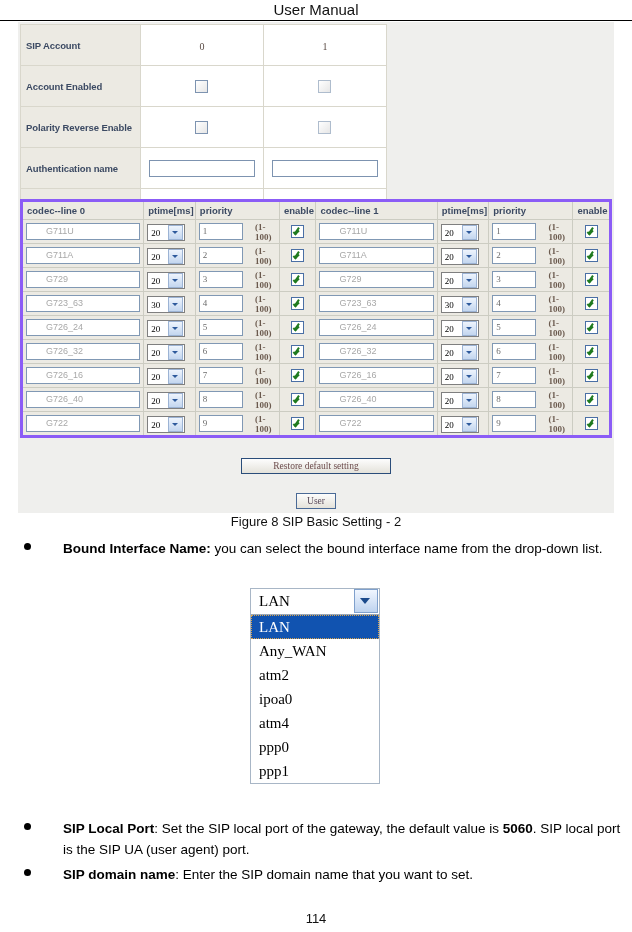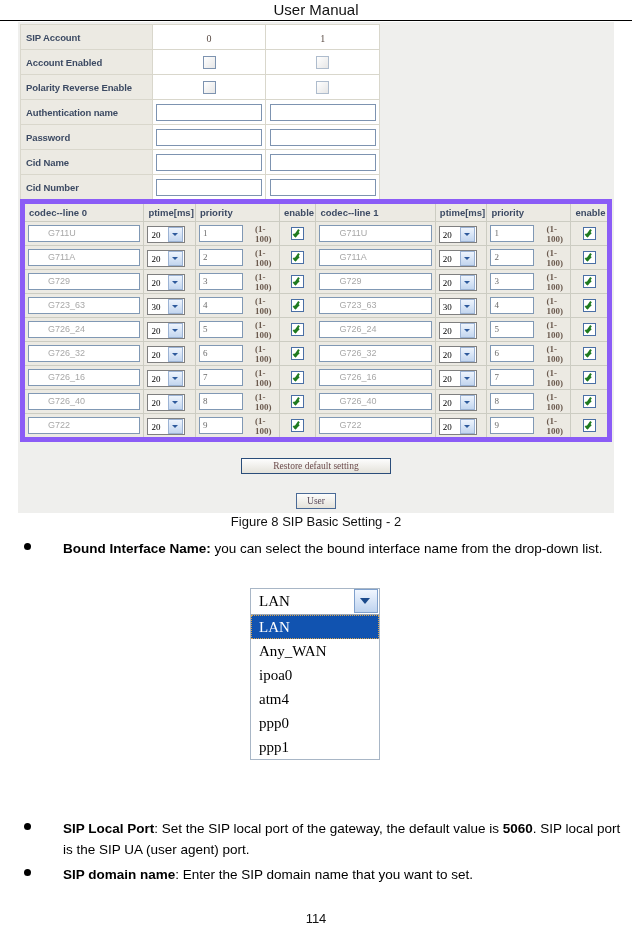--- a/index.html
+++ b/index.html
@@ -52,21 +52,21 @@
   .acct-table {
     position: absolute;
     left: 2px;
     top: 2px;
     width: 360px;
     background: #efefed;
     border: 1px solid #b9b7ab;
   }
   .acct-table td {
     border: 1px solid #d9d7cc;
-    padding: 0;
+    padding: 8px;
     height: 24px;
     vertical-align: middle;
   }
   .acct-label {
     width: 130px;
     background: #eceae3;
     font-size: 9.5px;
     font-weight: bold;
     color: #3c4a63;
     padding-left: 5px !important;
@@ -102,21 +102,21 @@
     border: 1px solid #7d93b0;
     background: #ffffff;
   }
 
   
   .codec-table {
     position: absolute;
     left: 2px;
     top: 177px;
     width: 592px;
-    border: 5px solid #8b5cf6;
+    border: 3px solid #8b5cf6;
     background: #e9e7e0;
   }
   .codec-table td, .codec-table th {
     border: 1px solid #ccccc2;
     padding: 0;
     height: 23px;
     vertical-align: middle;
     background: #eceae3;
   }
   .codec-table th {
@@ -745,20 +745,21 @@
 </div>
 
 <div class="dd">
   <div class="dd-head">
     <span class="dv">LAN</span>
     <span class="db"></span>
   </div>
   <div class="dd-list" id="dd-list">
       <div class="dd-item sel-item">LAN</div>
       <div class="dd-item">Any_WAN</div>
+      <div class="dd-item">atm2</div>
       <div class="dd-item">ipoa0</div>
       <div class="dd-item">atm4</div>
       <div class="dd-item">ppp0</div>
       <div class="dd-item">ppp1</div>
     </div>
 </div>
 
 <div class="bul" style="top:818px;">
   <span class="dot"></span>
   <span class="btext"><b>SIP Local Port</b><span>: Set the SIP local port of the gateway, the default value is </span><b>5060</b><span>. SIP local port is the SIP UA (user agent) port.</span></span>

